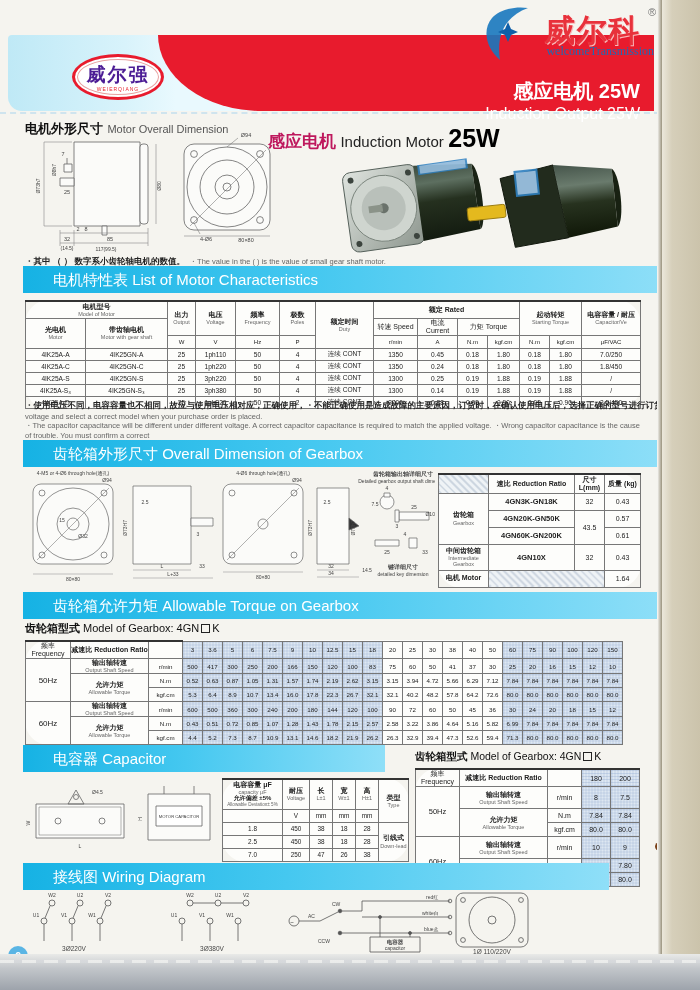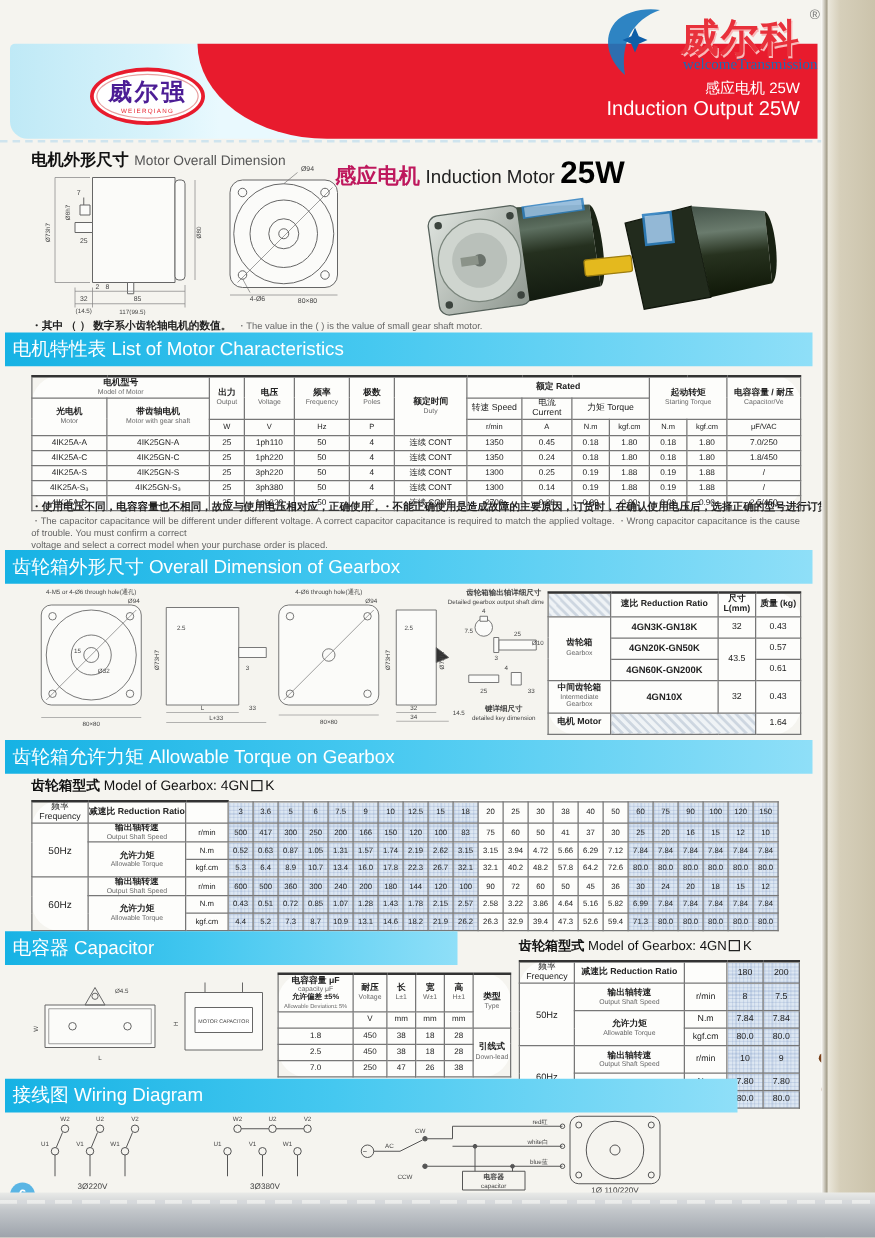--- a/index.html
+++ b/index.html
@@ -19,39 +19,39 @@
   .edge-bottom:before { content:""; position:absolute; left:0; top:6px; width:100%; height:3px;
     background:repeating-linear-gradient(90deg,#f4f5f3 0 14px, #d7dadd 14px 22px); opacity:.7; }
 
   
   .hdr-red { position:absolute; left:8px; top:35px; width:646px; height:76px;
     background:linear-gradient(90deg,#bfe9f6 0%, #d8f3fb 18%, #e9f9fe 26%, #e9f9fe 100%);
     border-radius:4px 0 0 14px; }
   .hdr-red .redpart { position:absolute; left:150px; top:0; width:496px; height:76px;
     background:#e81b2d; border-radius:0 0 0 150px / 0 0 0 110px; }
   .hdr-red .redtext { position:absolute; right:14px; top:28px; text-align:right; color:#fff; line-height:1.25; }
-  .hdr-red .redtext .l1 { font-size:12px; font-weight:normal; }
+  .hdr-red .redtext .l1 { font-size:20px; font-weight:bold;margin-top:16px; }
   .hdr-red .redtext .l2 { font-size:16px; }
   .oval-logo { position:absolute; left:72px; top:54px; width:92px; height:46px;
     background:#fff; border:3px solid #e81b2d; border-radius:50%;
     box-shadow:inset 0 0 0 2px #fff, inset 0 0 0 3px #e8a0a0; text-align:center; padding-top:8px; }
   .oval-logo .cn { color:#4c1d95; font-size:19px; font-weight:bold; letter-spacing:2px; line-height:1; }
   .oval-logo .en { color:#e8232d; font-size:5px; letter-spacing:1px; line-height:2; }
   .corner-logo { position:absolute; left:478px; top:4px; width:180px; height:58px; }
   .corner-logo .cn { position:absolute; right:18px; top:6px; font-size:31px; font-weight:bold; color:#e8313b;
     letter-spacing:1px; text-shadow:1px 1px 0 #f8b9b9; }
   .corner-logo .reg { position:absolute; right:2px; top:2px; font-size:11px; color:#777; }
   .corner-logo .en { position:absolute; right:4px; top:40px; font-size:12px; color:#1c6bb5;
     font-family:"Liberation Serif", serif; }
   .hdr-perf { position:absolute; left:0; top:112px; width:660px; height:0;
     border-top:2px dashed #cfe4ee; }
 
   
-  .banner { position:absolute; left:4px; height:27px; color:#fff; font-size:15px;
-    line-height:27px; padding-left:6px; white-space:nowrap;
+  .banner { position:absolute; left:23px; height:27px; color:#fff; font-size:15px;
+    line-height:27px; padding-left:30px; white-space:nowrap;
     background:linear-gradient(90deg,#16b2e4 0%, #45c8f0 45%, #8fdff8 100%); }
 
   .sec-title-cn { font-weight:bold; color:#111; font-size:13px; }
   .sec-title-en { color:#555; font-size:11px; }
 
   
   table { border-collapse:collapse; table-layout:fixed; background:#fdfdfb;border-radius:24px; }
   td, th { border:1px solid #777; text-align:center; vertical-align:middle;
     font-weight:normal; color:#222; padding:0; overflow:hidden; }
   .thick-top { border-top:2px solid #333; }
@@ -425,22 +425,22 @@
           <td class="ci-10">0.90</td>
           <td class="ci-11">0.09</td>
           <td class="ci-12">0.90</td>
           <td class="ci-13">2.5/450</td>
         </tr>
   </tbody>
     </table>
 
   <div class="abs" style="left:25px;top:400px;width:615px">
     <div class="note-cn" style="white-space:nowrap">・使用电压不同，电容容量也不相同，故应与使用电压相对应，正确使用，・不能正确使用是造成故障的主要原因，订货时，在确认使用电压后，选择正确的型号进行订货。</div>
+    <div class="note-en">voltage and select a correct model when your purchase order is placed.</div>
     <div class="note-en">・The capacitor capacitance will be different under different voltage. A correct capacitor capacitance is required to match the applied voltage. ・Wrong capacitor capacitance is the cause of trouble. You must confirm a correct</div>
-    <div class="note-en">voltage and select a correct model when your purchase order is placed.</div>
   </div>
 
   <div class="banner" style="top:440px;width:646px">齿轮箱外形尺寸 Overall Dimension of Gearbox</div>
 
   <svg class="abs" style="left:15px;top:466px" width="420" height="120" viewBox="0 0 420 120">
 
     <g stroke="#666" stroke-width="0.7" fill="none">
       <rect x="18" y="18" width="80" height="80" rx="8" fill="#fbfbf9"></rect>
       <circle cx="58" cy="58" r="36"></circle>
         <circle cx="58" cy="58" r="16"></circle>

